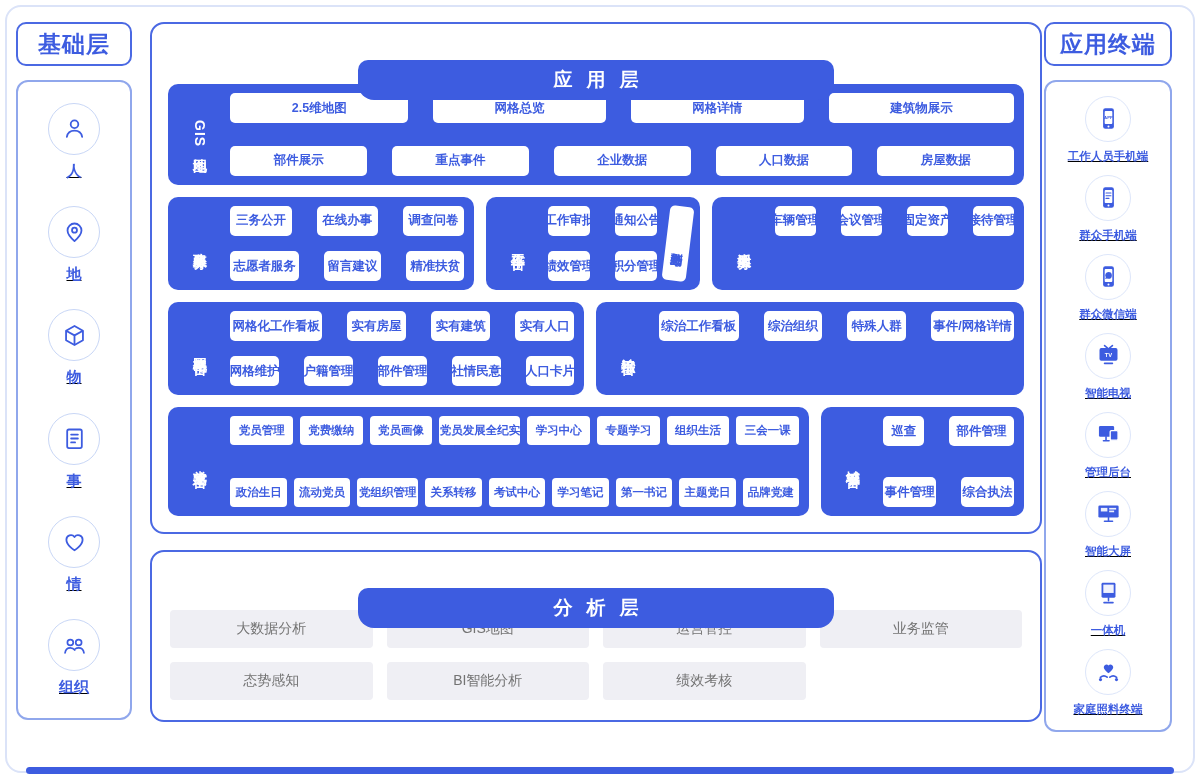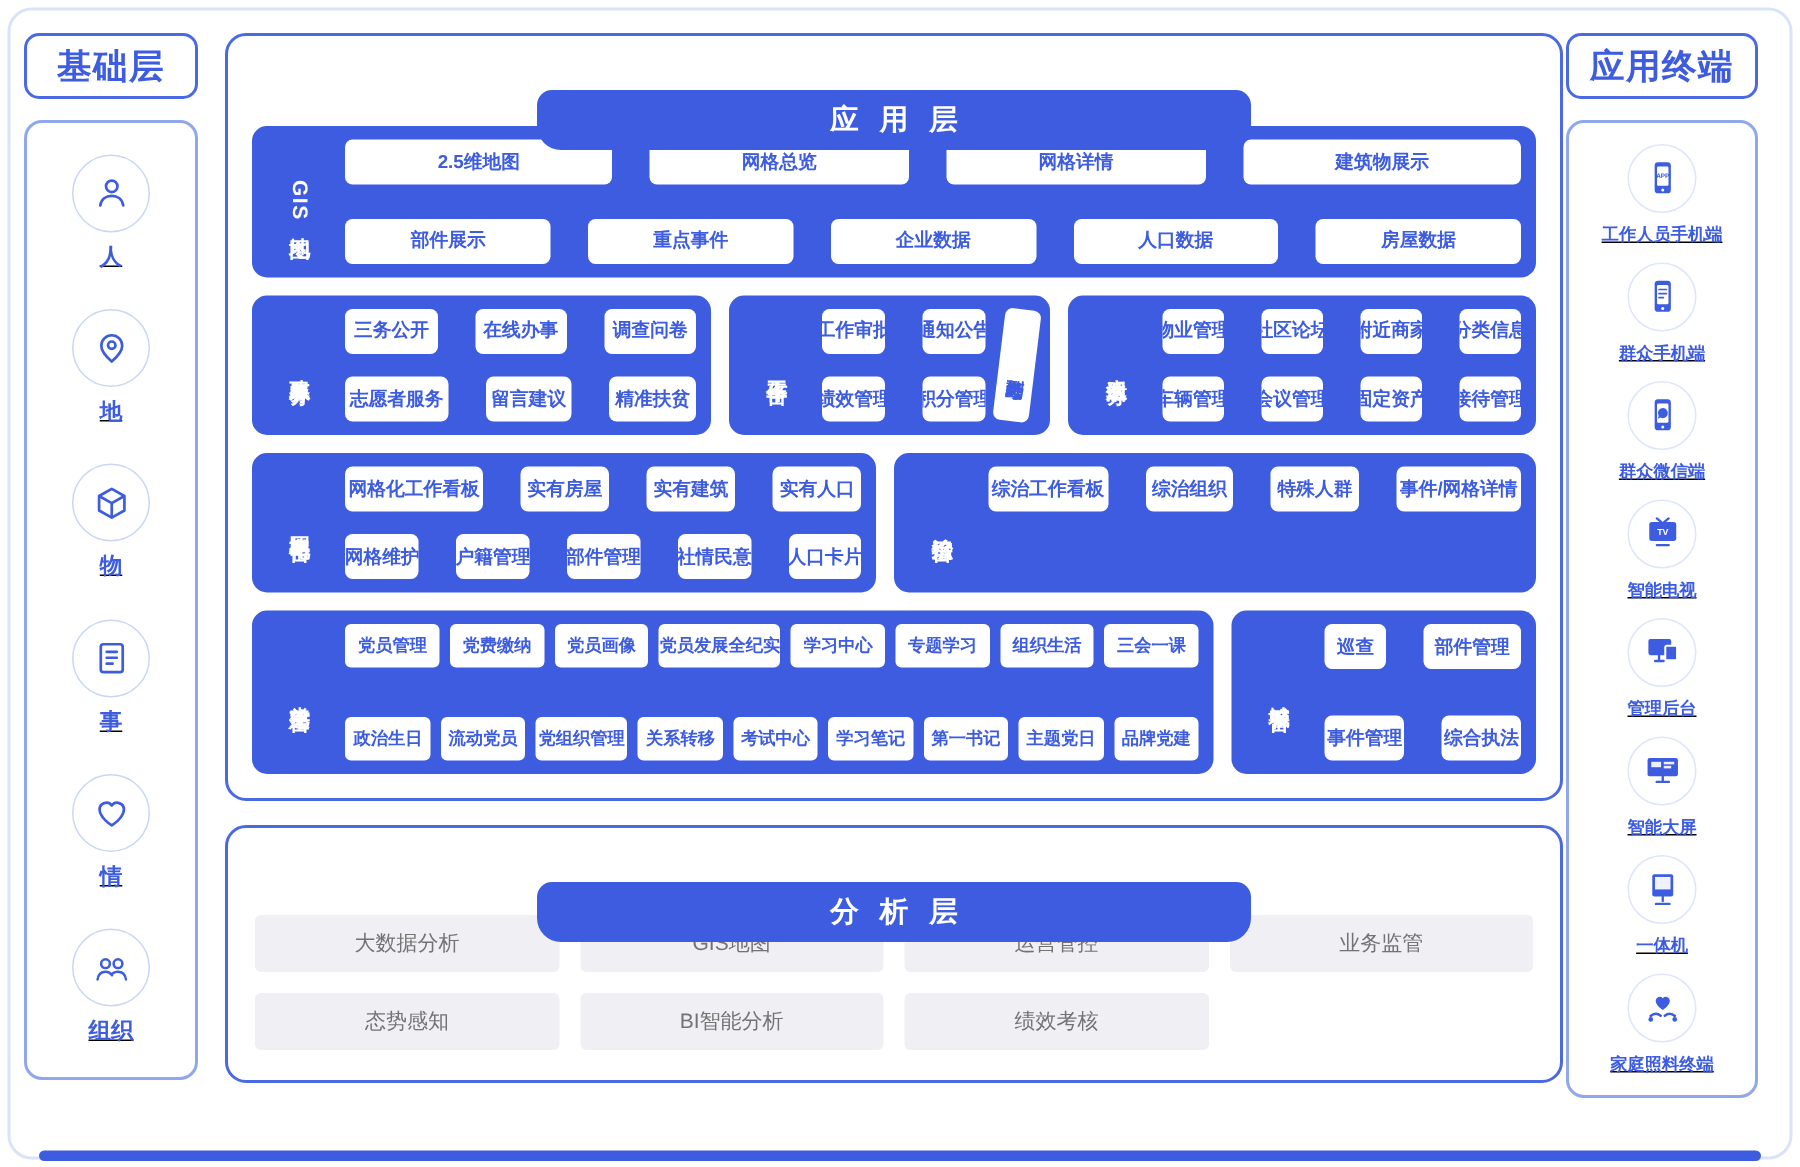--- a/index.html
+++ b/index.html
@@ -183,26 +183,20 @@
                   <div class="chip">绩效管理</div>
                   <div class="chip">积分管理</div>
                 </div>
               </div>
           <div class="vert-chip">考勤签到</div>
             </section>
           <section class="panel" style="flex:318 1 0">
             <h3 class="panel-title">生活服务</h3>
             <div class="rows">
                 <div class="btn-row">
-                  <div class="chip">物业管理</div>
-                  <div class="chip">社区论坛</div>
-                  <div class="chip">附近商家</div>
-                  <div class="chip">分类信息</div>
-                </div>
-                <div class="btn-row">
                   <div class="chip">车辆管理</div>
                   <div class="chip">会议管理</div>
                   <div class="chip">固定资产</div>
                   <div class="chip">接待管理</div>
                 </div>
               </div>
           </section>
         </div>
         <div class="prow prow-b">
           <section class="panel" style="flex:420 1 0">

